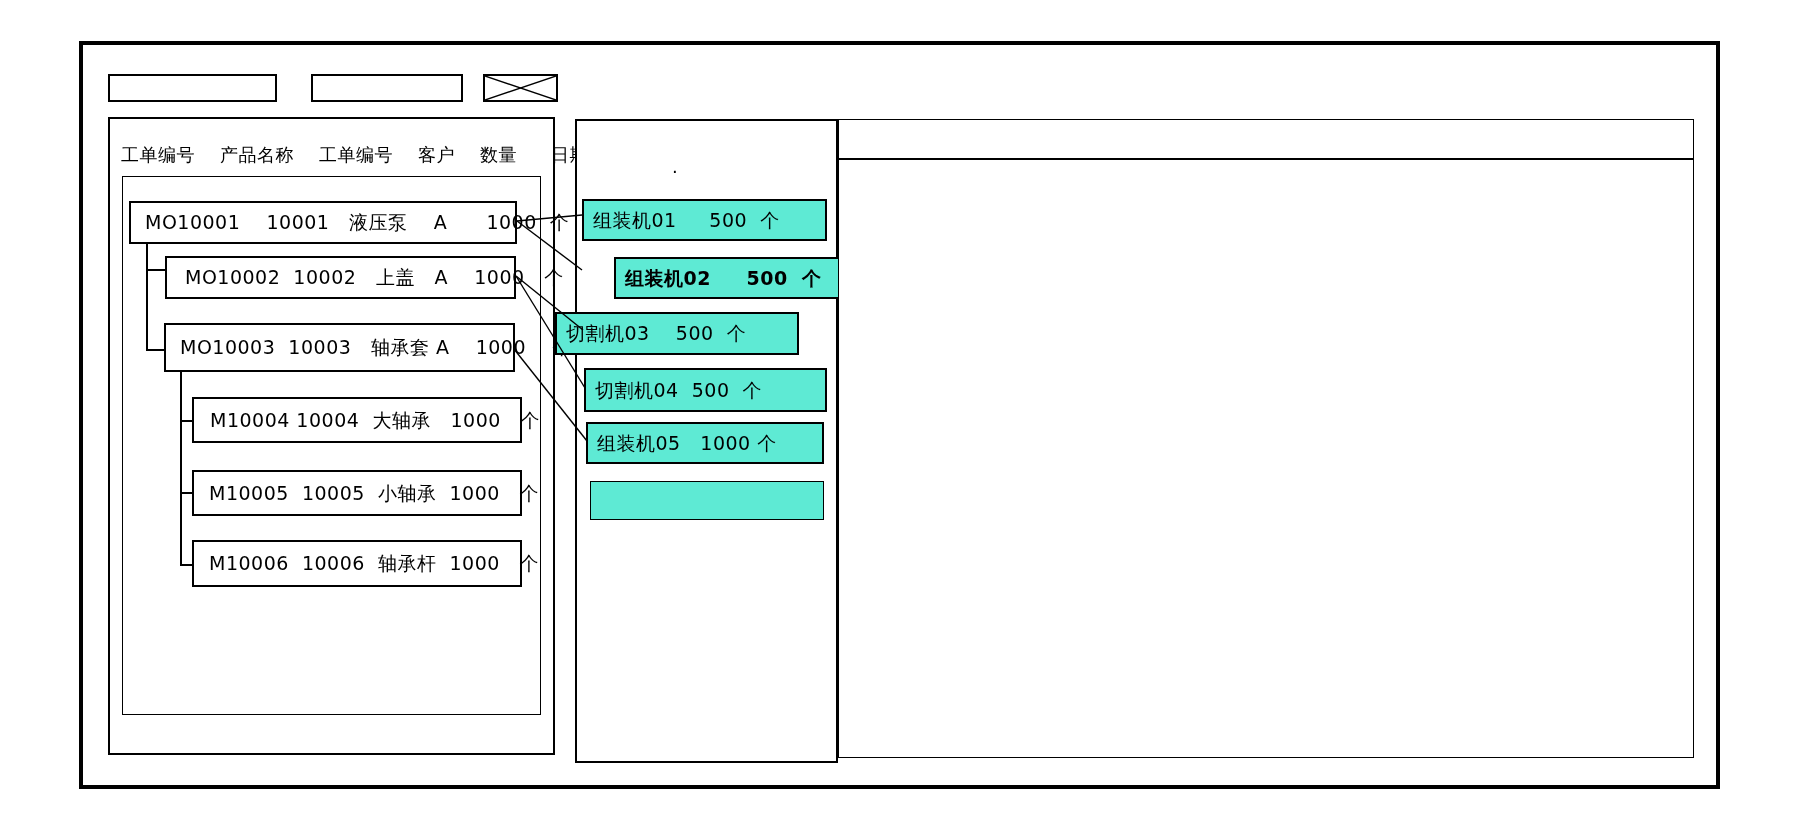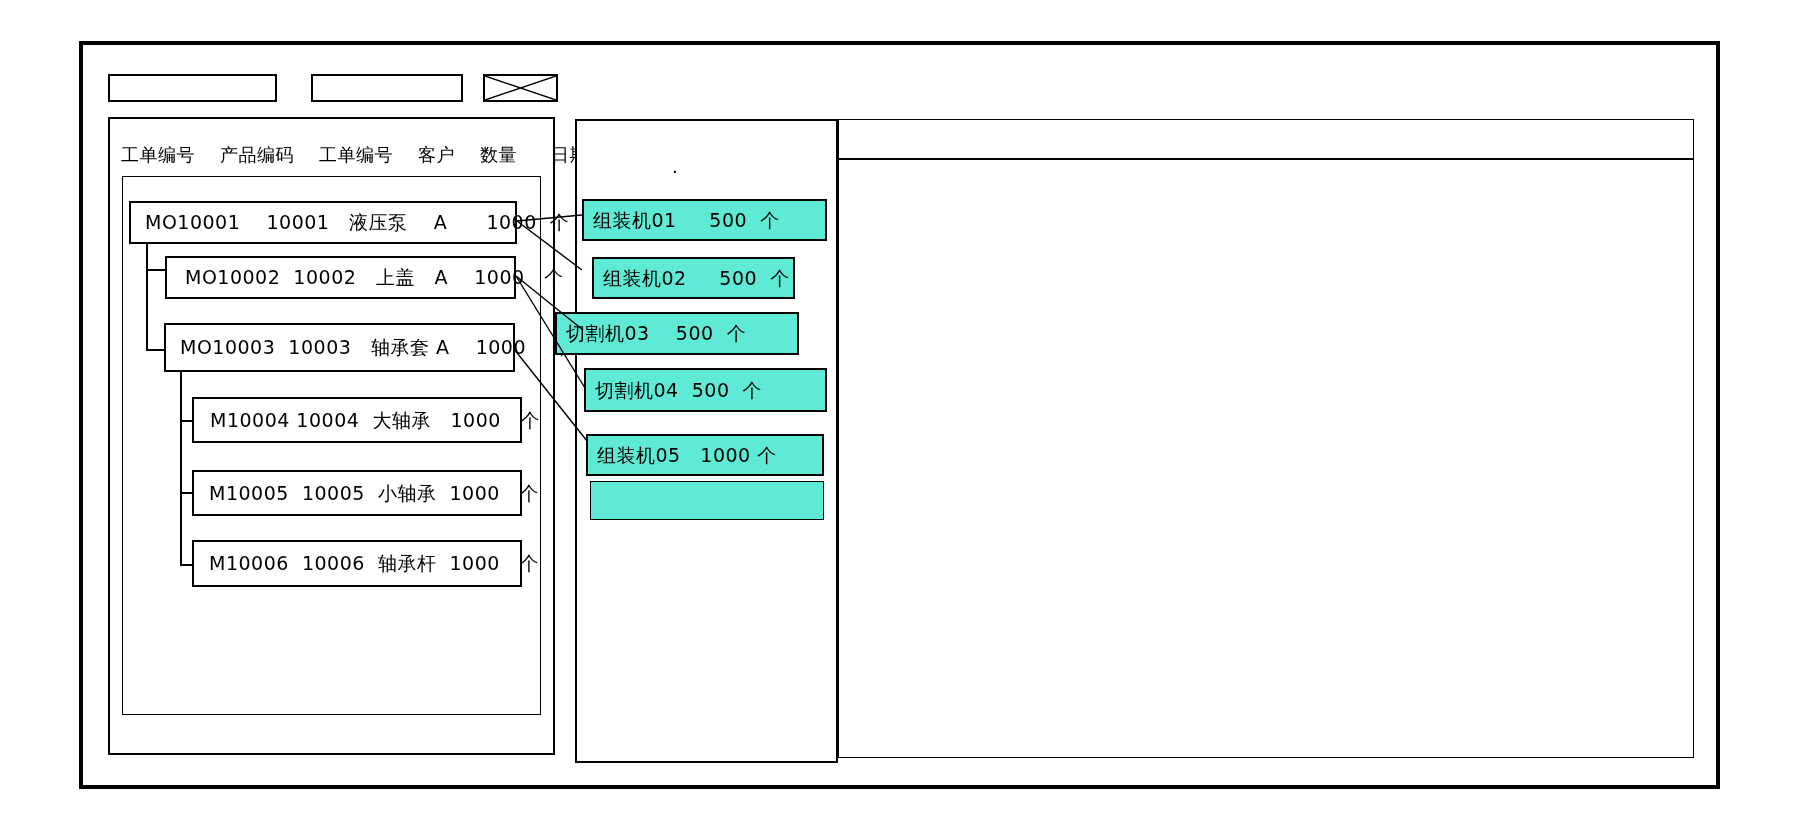--- a/index.html
+++ b/index.html
@@ -62,21 +62,21 @@
     <svg width="71" height="24" viewBox="0 0 71 24" preserveAspectRatio="none" style="display:block;">
       <line x1="0" y1="0" x2="71" y2="24" stroke="#000" stroke-width="1.4"></line>
       <line x1="0" y1="24" x2="71" y2="0" stroke="#000" stroke-width="1.4"></line>
     </svg>
   </div>
 
   <div class="abs panel" style="left:108px; top:117px; width:447px; height:638px;"></div>
 
   <div class="abs headers" style="left:121px; top:143px;">
     <span>工单编号</span>
-    <span>产品编码</span>
+    <span>产品名称</span>
     <span>工单编号</span>
     <span>客户</span>
     <span>数量</span>
     <span style="margin-left:9px;">日期</span>
   </div>
 
   <div class="abs panel-thin" style="left:122px; top:176px; width:419px; height:539px;"></div>
 
   <div class="abs wbox" style="left:129px; top:201px; width:388px; height:43px; padding-left:14px;">MO10001    10001   液压泵    A      1000  个</div>
   <div class="abs wbox" style="left:165px; top:256px; width:351px; height:43px; padding-left:18px;">MO10002  10002   上盖   A    1000   个</div>
@@ -91,24 +91,24 @@
   <div class="abs tline" style="left:180px; top:371px; width:2px;  height:195px;"></div>
   <div class="abs tline" style="left:180px; top:420px; width:12px; height:2px;"></div>
   <div class="abs tline" style="left:180px; top:492px; width:12px; height:2px;"></div>
   <div class="abs tline" style="left:180px; top:564px; width:12px; height:2px;"></div>
 
   <div class="abs panel" style="left:575px; top:119px; width:263px; height:644px;"></div>
 
   <span class="abs dot" style="left:672px; top:158px;">.</span>
 
   <div class="abs mbox" style="left:582px; top:199px; width:245px; height:42px;">组装机01     500  个</div>
-  <div class="abs mbox" style="left:592px; top:257px; width:203px; height:42px;">组装机02     500  个</div>
+  <div class="abs mbox" style="left:614px; top:257px; width:234px; height:42px;font-weight:bold;">组装机02     500  个</div>
   <div class="abs mbox" style="left:555px; top:312px; width:244px; height:43px;">切割机03    500  个</div>
   <div class="abs mbox" style="left:584px; top:368px; width:243px; height:44px;">切割机04  500  个</div>
-  <div class="abs mbox" style="left:586px; top:422px; width:238px; height:42px;margin-top:12px;">组装机05   1000 个</div>
+  <div class="abs mbox" style="left:586px; top:422px; width:238px; height:42px;">组装机05   1000 个</div>
   <div class="abs mbox" style="left:590px; top:481px; width:234px; height:39px; border-width:1.5px;"></div>
 
   <div class="abs panel-thin" style="left:838px; top:119px; width:856px; height:639px;"></div>
   <div class="abs tline" style="left:839px; top:158px; width:854px; height:1.5px;"></div>
 
   <svg class="abs overlay" style="left:0; top:0;" width="1819" height="833" viewBox="0 0 1819 833">
     <line x1="517" y1="221" x2="582" y2="215" stroke="#000" stroke-width="1.4"></line>
     <line x1="517" y1="221" x2="582" y2="270" stroke="#000" stroke-width="1.4"></line>
     <line x1="516" y1="276" x2="583" y2="330" stroke="#000" stroke-width="1.4"></line>
     <line x1="516" y1="276" x2="585" y2="388" stroke="#000" stroke-width="1.4"></line>

